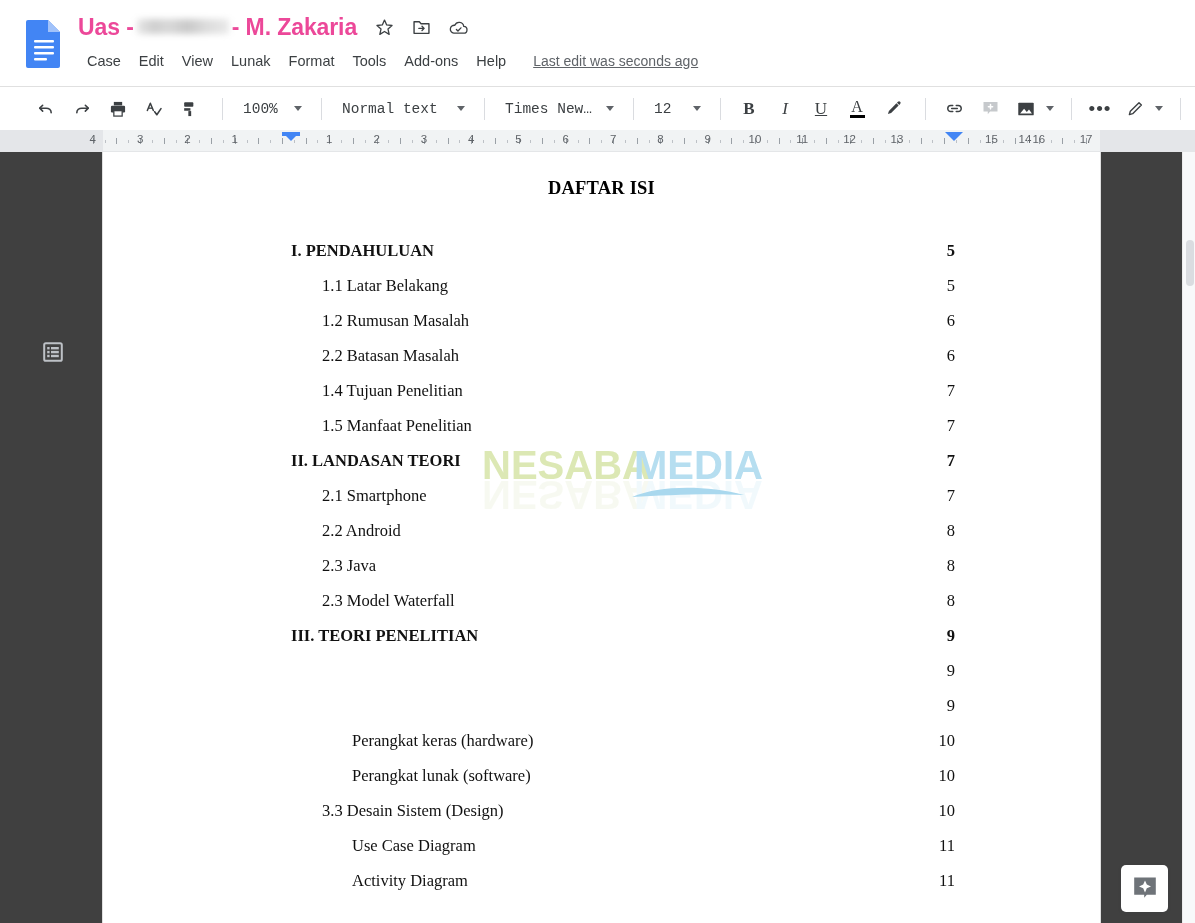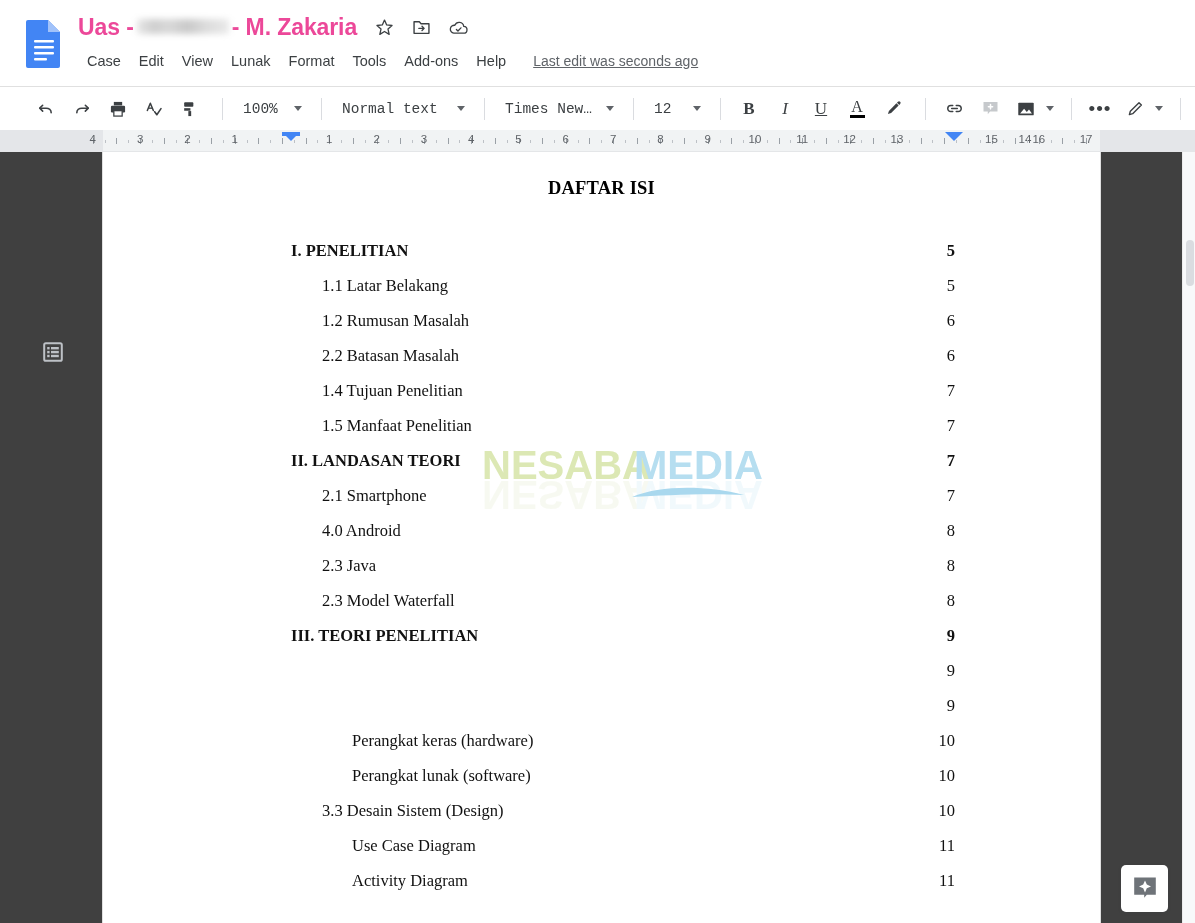--- a/index.html
+++ b/index.html
@@ -612,21 +612,21 @@
         <rect x="6.2" y="14.8" width="2.4" height="2.4"></rect>
         <rect x="10" y="14.8" width="7.8" height="2.4"></rect>
       </g>
     </svg>
   </div>
 
   <div class="page">
     <div class="doc-heading">DAFTAR ISI</div>
     <div class="toc" id="toc-list">
         <div class="toc-row lvl1">
-          <span class="t">I. PENELITIAN</span>
+          <span class="t">I. PENDAHULUAN</span>
           <span class="p">5</span>
         </div>
         <div class="toc-row lvl2">
           <span class="t">1.1 Latar Belakang</span>
           <span class="p">5</span>
         </div>
         <div class="toc-row lvl2">
           <span class="t">1.2 Rumusan Masalah</span>
           <span class="p">6</span>
         </div>
@@ -644,21 +644,21 @@
         </div>
         <div class="toc-row lvl1">
           <span class="t">II. LANDASAN TEORI</span>
           <span class="p">7</span>
         </div>
         <div class="toc-row lvl2">
           <span class="t">2.1 Smartphone</span>
           <span class="p">7</span>
         </div>
         <div class="toc-row lvl2">
-          <span class="t">4.0 Android</span>
+          <span class="t">2.2 Android</span>
           <span class="p">8</span>
         </div>
         <div class="toc-row lvl2">
           <span class="t">2.3 Java</span>
           <span class="p">8</span>
         </div>
         <div class="toc-row lvl2">
           <span class="t">2.3 Model Waterfall</span>
           <span class="p">8</span>
         </div>

